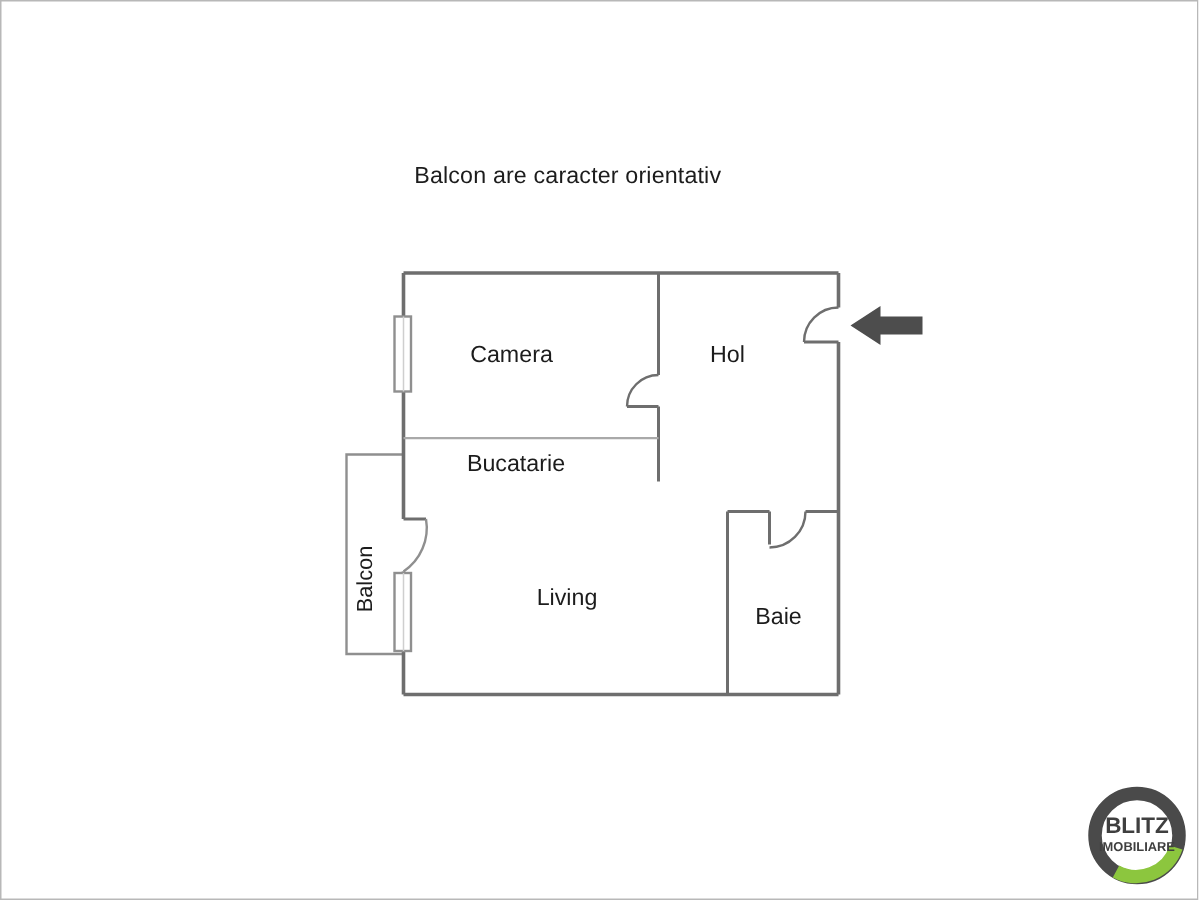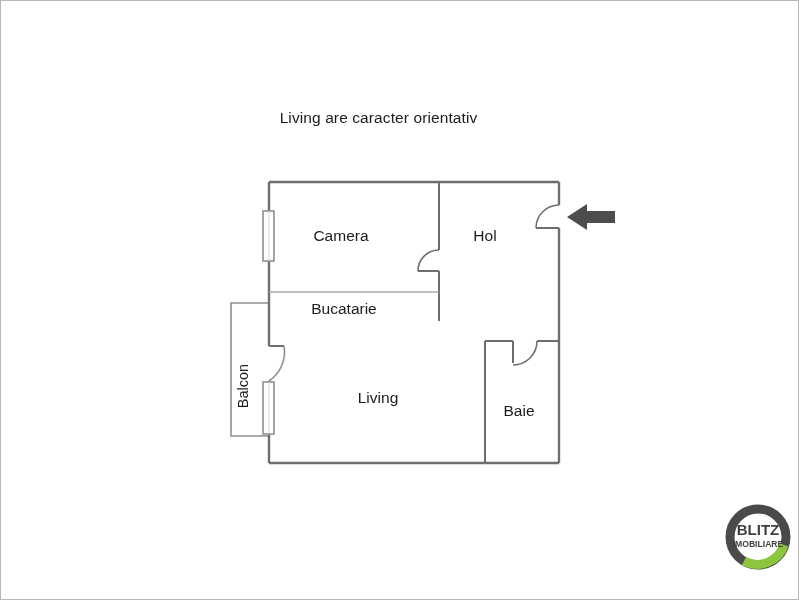--- a/index.html
+++ b/index.html
@@ -47,33 +47,33 @@
     fill: #1c1c1c;
     font-size: 15.5px;
     text-anchor: middle;
     dominant-baseline: middle;
   }
   .room-label.small { font-size: 14.5px; }
 
   #logo {
     position: absolute;
     left: 722px;
-    top: 501px;
+    top: 521px;
     width: 70px;
     height: 70px;
   }
   #logo svg { display: block; }
 </style>
 </head>
 <body>
 
 <div id="page">
 
   <div id="plan-title">
-    <span>Living are caracter orientativ</span>
+    <span>Balcon are caracter orientativ</span>
   </div>
 
   <svg id="plan-svg" width="799" height="600" viewBox="0 0 799 600">
 
     <g>
       <path d="M 268 302 L 230 302 L 230 435 L 268 435" fill="none" stroke="#8f8f8f" stroke-width="1.6"></path>
     </g>
 
     <g>
 

